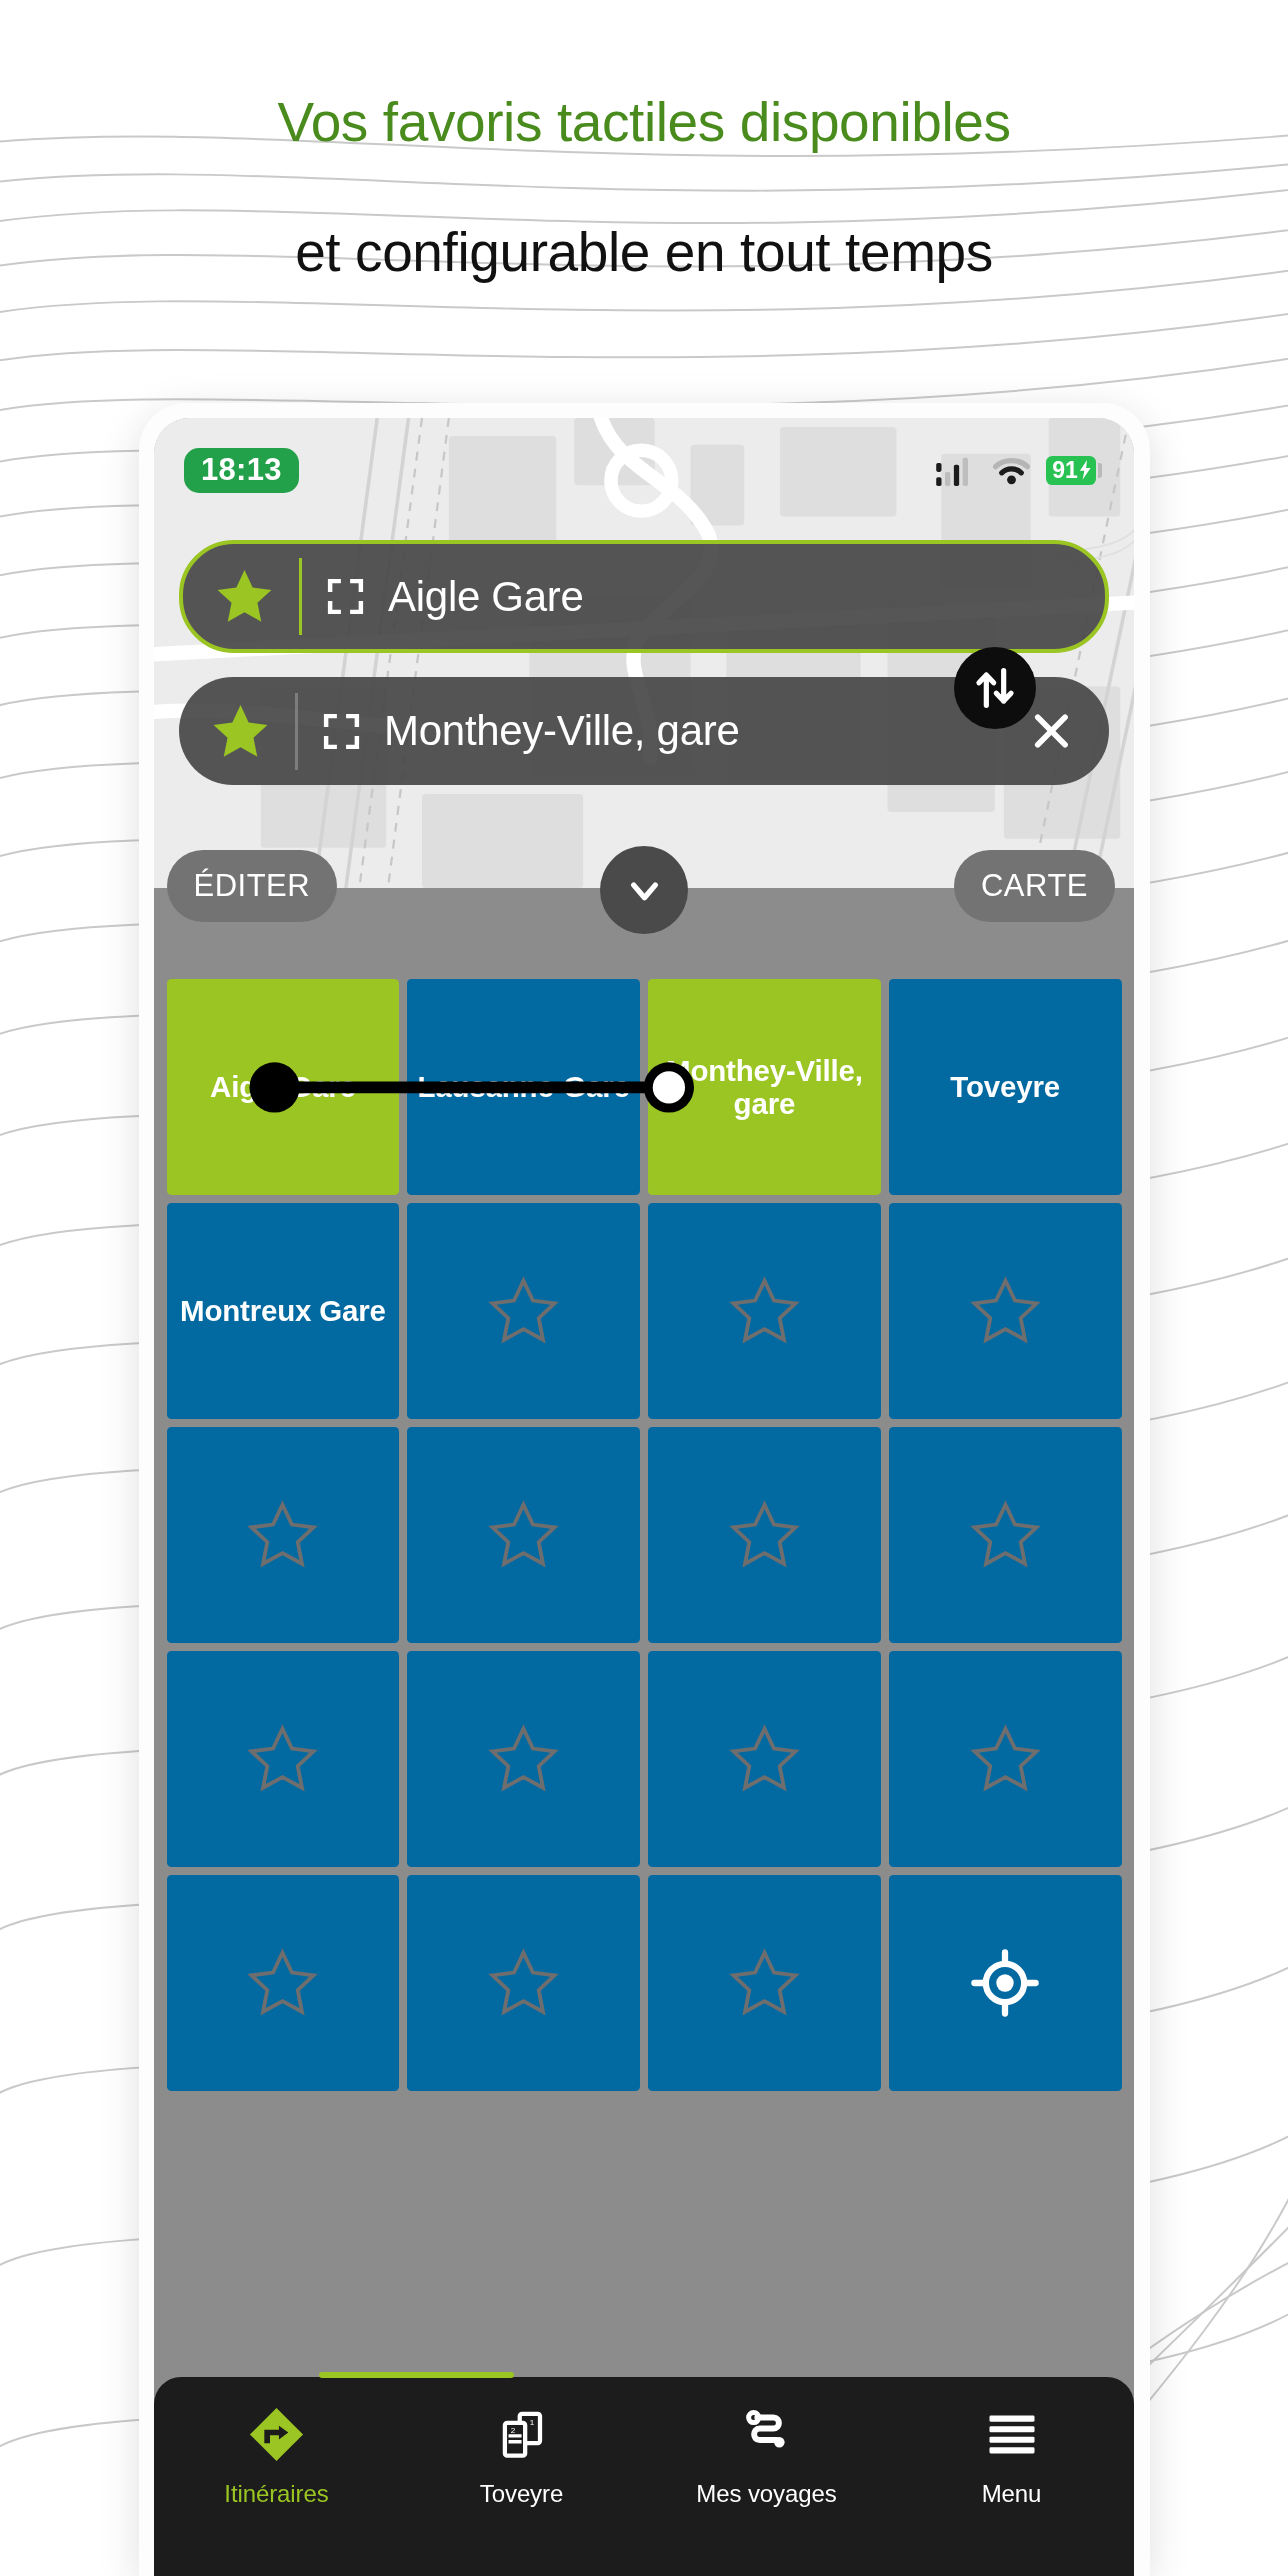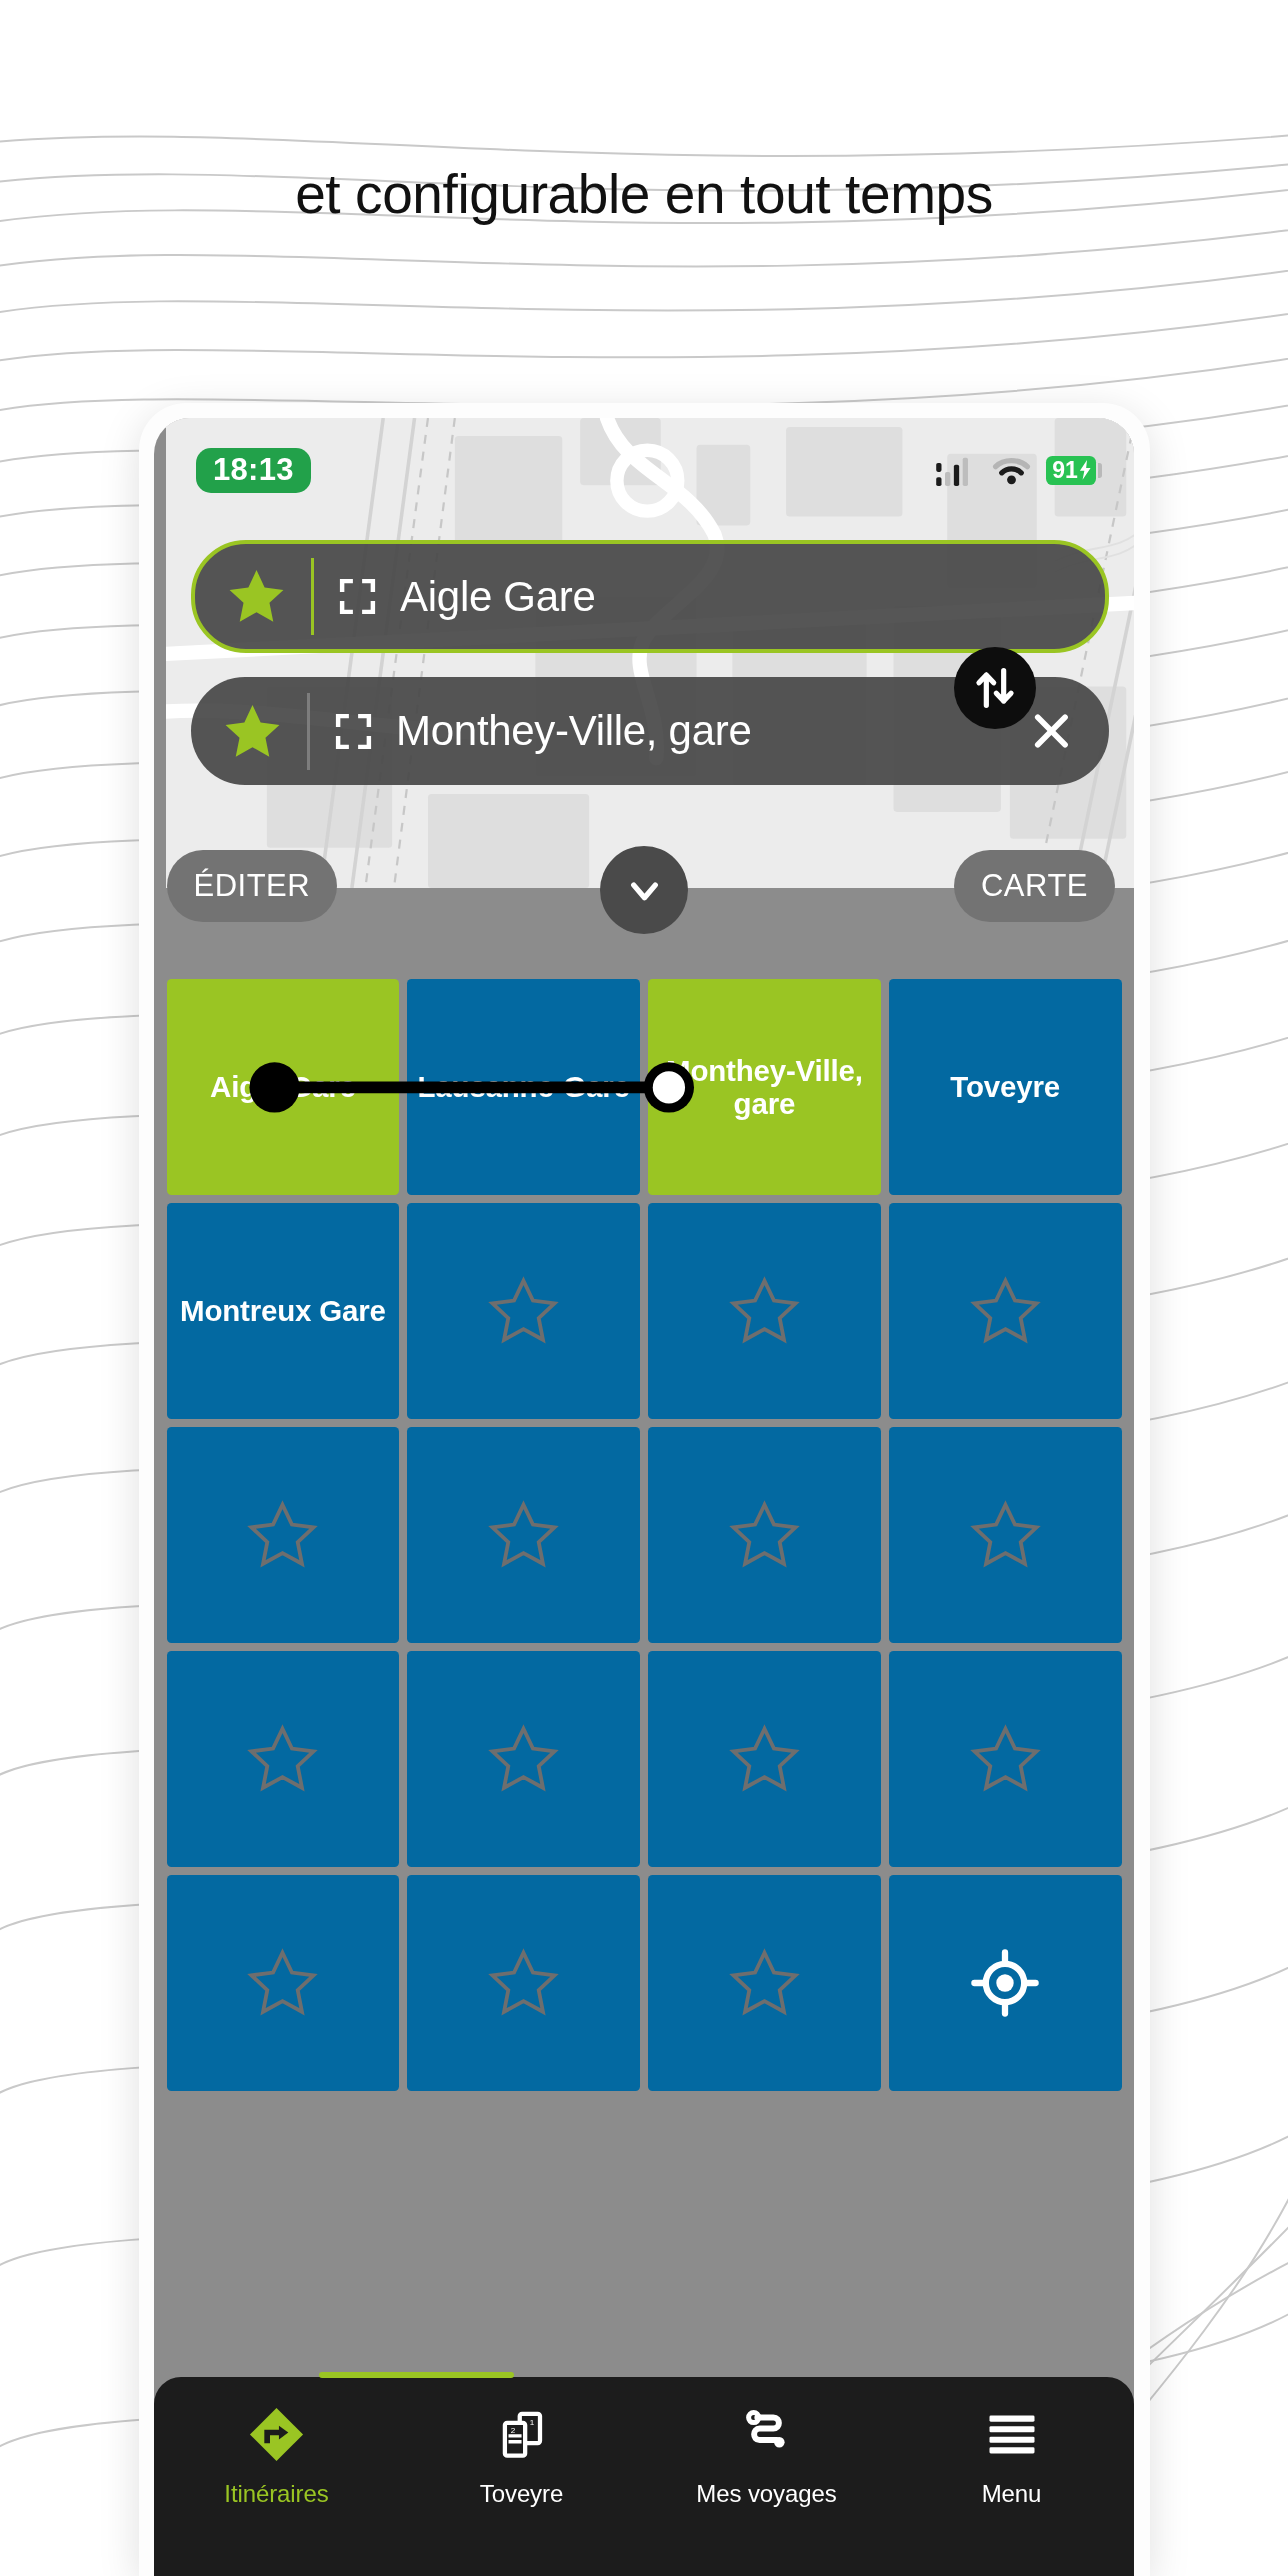--- a/index.html
+++ b/index.html
@@ -72,21 +72,20 @@
     overflow: hidden;
     background: #8c8c8c;
   }
 
   
   .map-area {
     position: relative;
     height: 470px;
     background: #eceaea;
     overflow: hidden;
-    margin-left: 12px;
   }
   .map-svg { position: absolute; inset: 0; width: 100%; height: 100%; }
 
   
   .statusbar {
     position: absolute;
     top: 25px; left: 0; right: 0;
     height: 55px;
     display: flex;
     align-items: center;
@@ -328,20 +327,21 @@
     <path d="M-20 2754 C 20 2636, 1160 2768, 1460 2576"></path>
     <path d="M1000 2880 C 1120 2740, 1300 2600, 1460 2520"></path>
     <path d="M1060 2880 C 1180 2736, 1340 2596, 1460 2470"></path>
     <path d="M1120 2880 C 1240 2732, 1380 2592, 1460 2420"></path>
     <path d="M-20 160 C 320 128, 680 214, 1460 150"></path>
     <path d="M-20 205 C 310 166, 690 258, 1460 182"></path>
   </g>
 </svg>
 
 <div class="headings">
+  <div class="headline-1">Vos favoris tactiles disponibles</div>
   <div class="headline-2">et configurable en tout temps</div>
 </div>
 
 <div class="phone-shell">
   <div class="phone-screen">
 
     <div class="map-area">
       <svg class="map-svg" viewBox="0 0 1096 525" preserveAspectRatio="xMidYMid slice">
         <rect width="1096" height="525" fill="#ececec"></rect>
         <g fill="#dedede">

